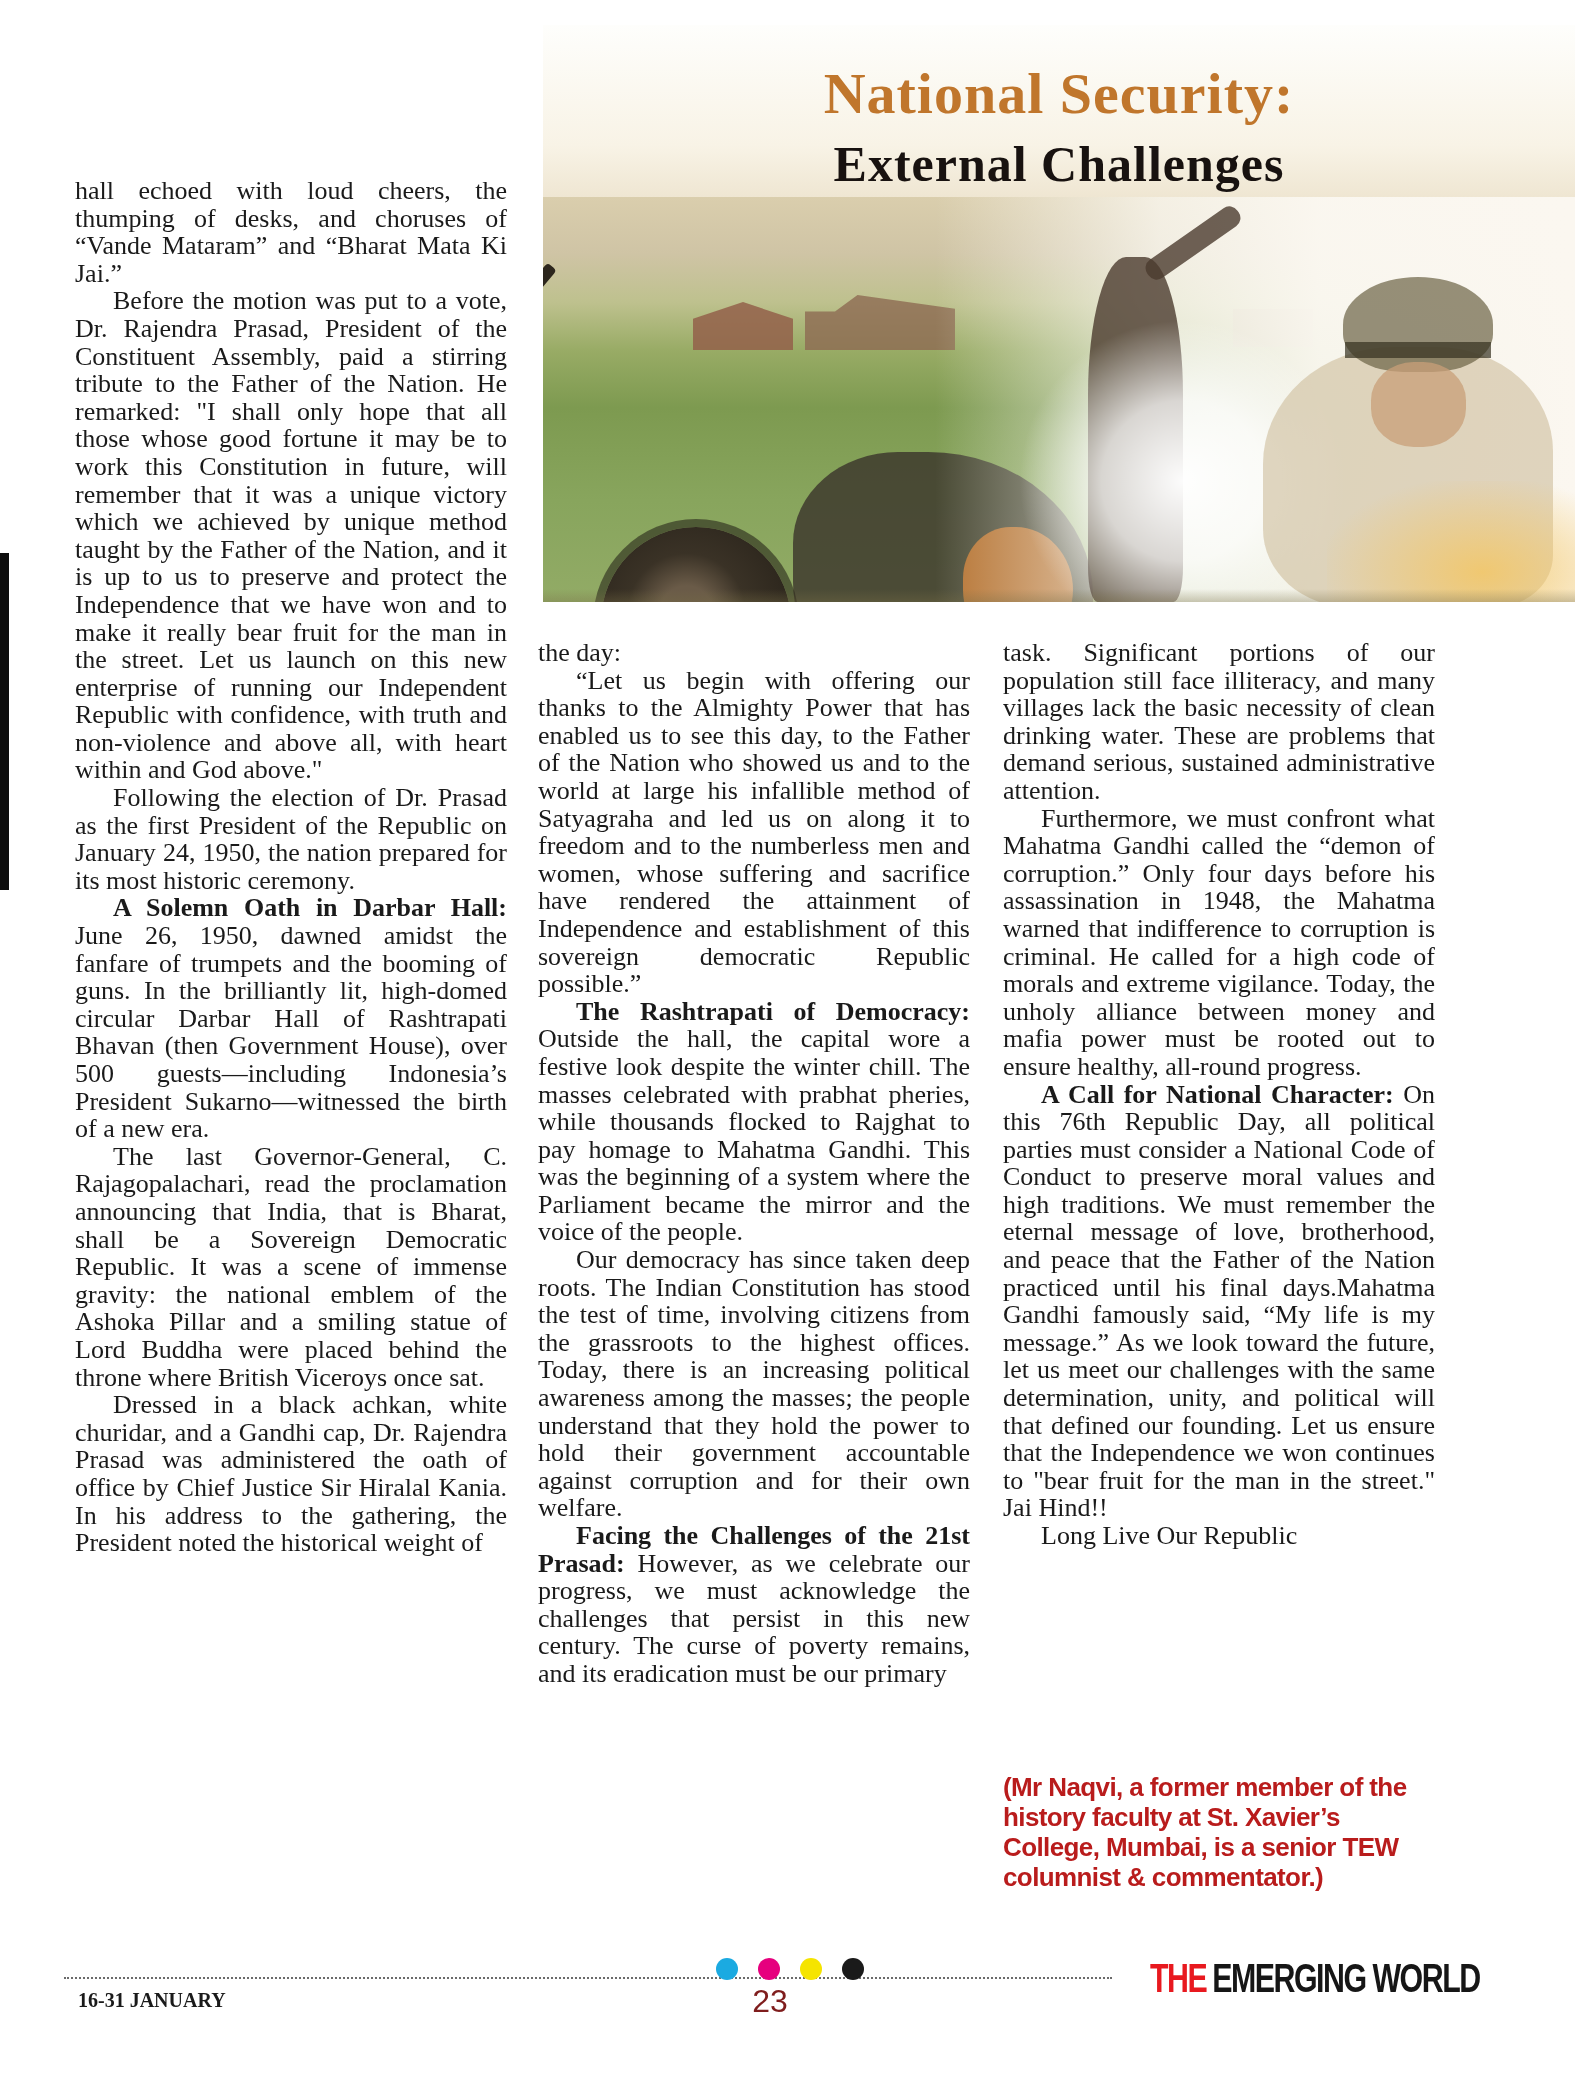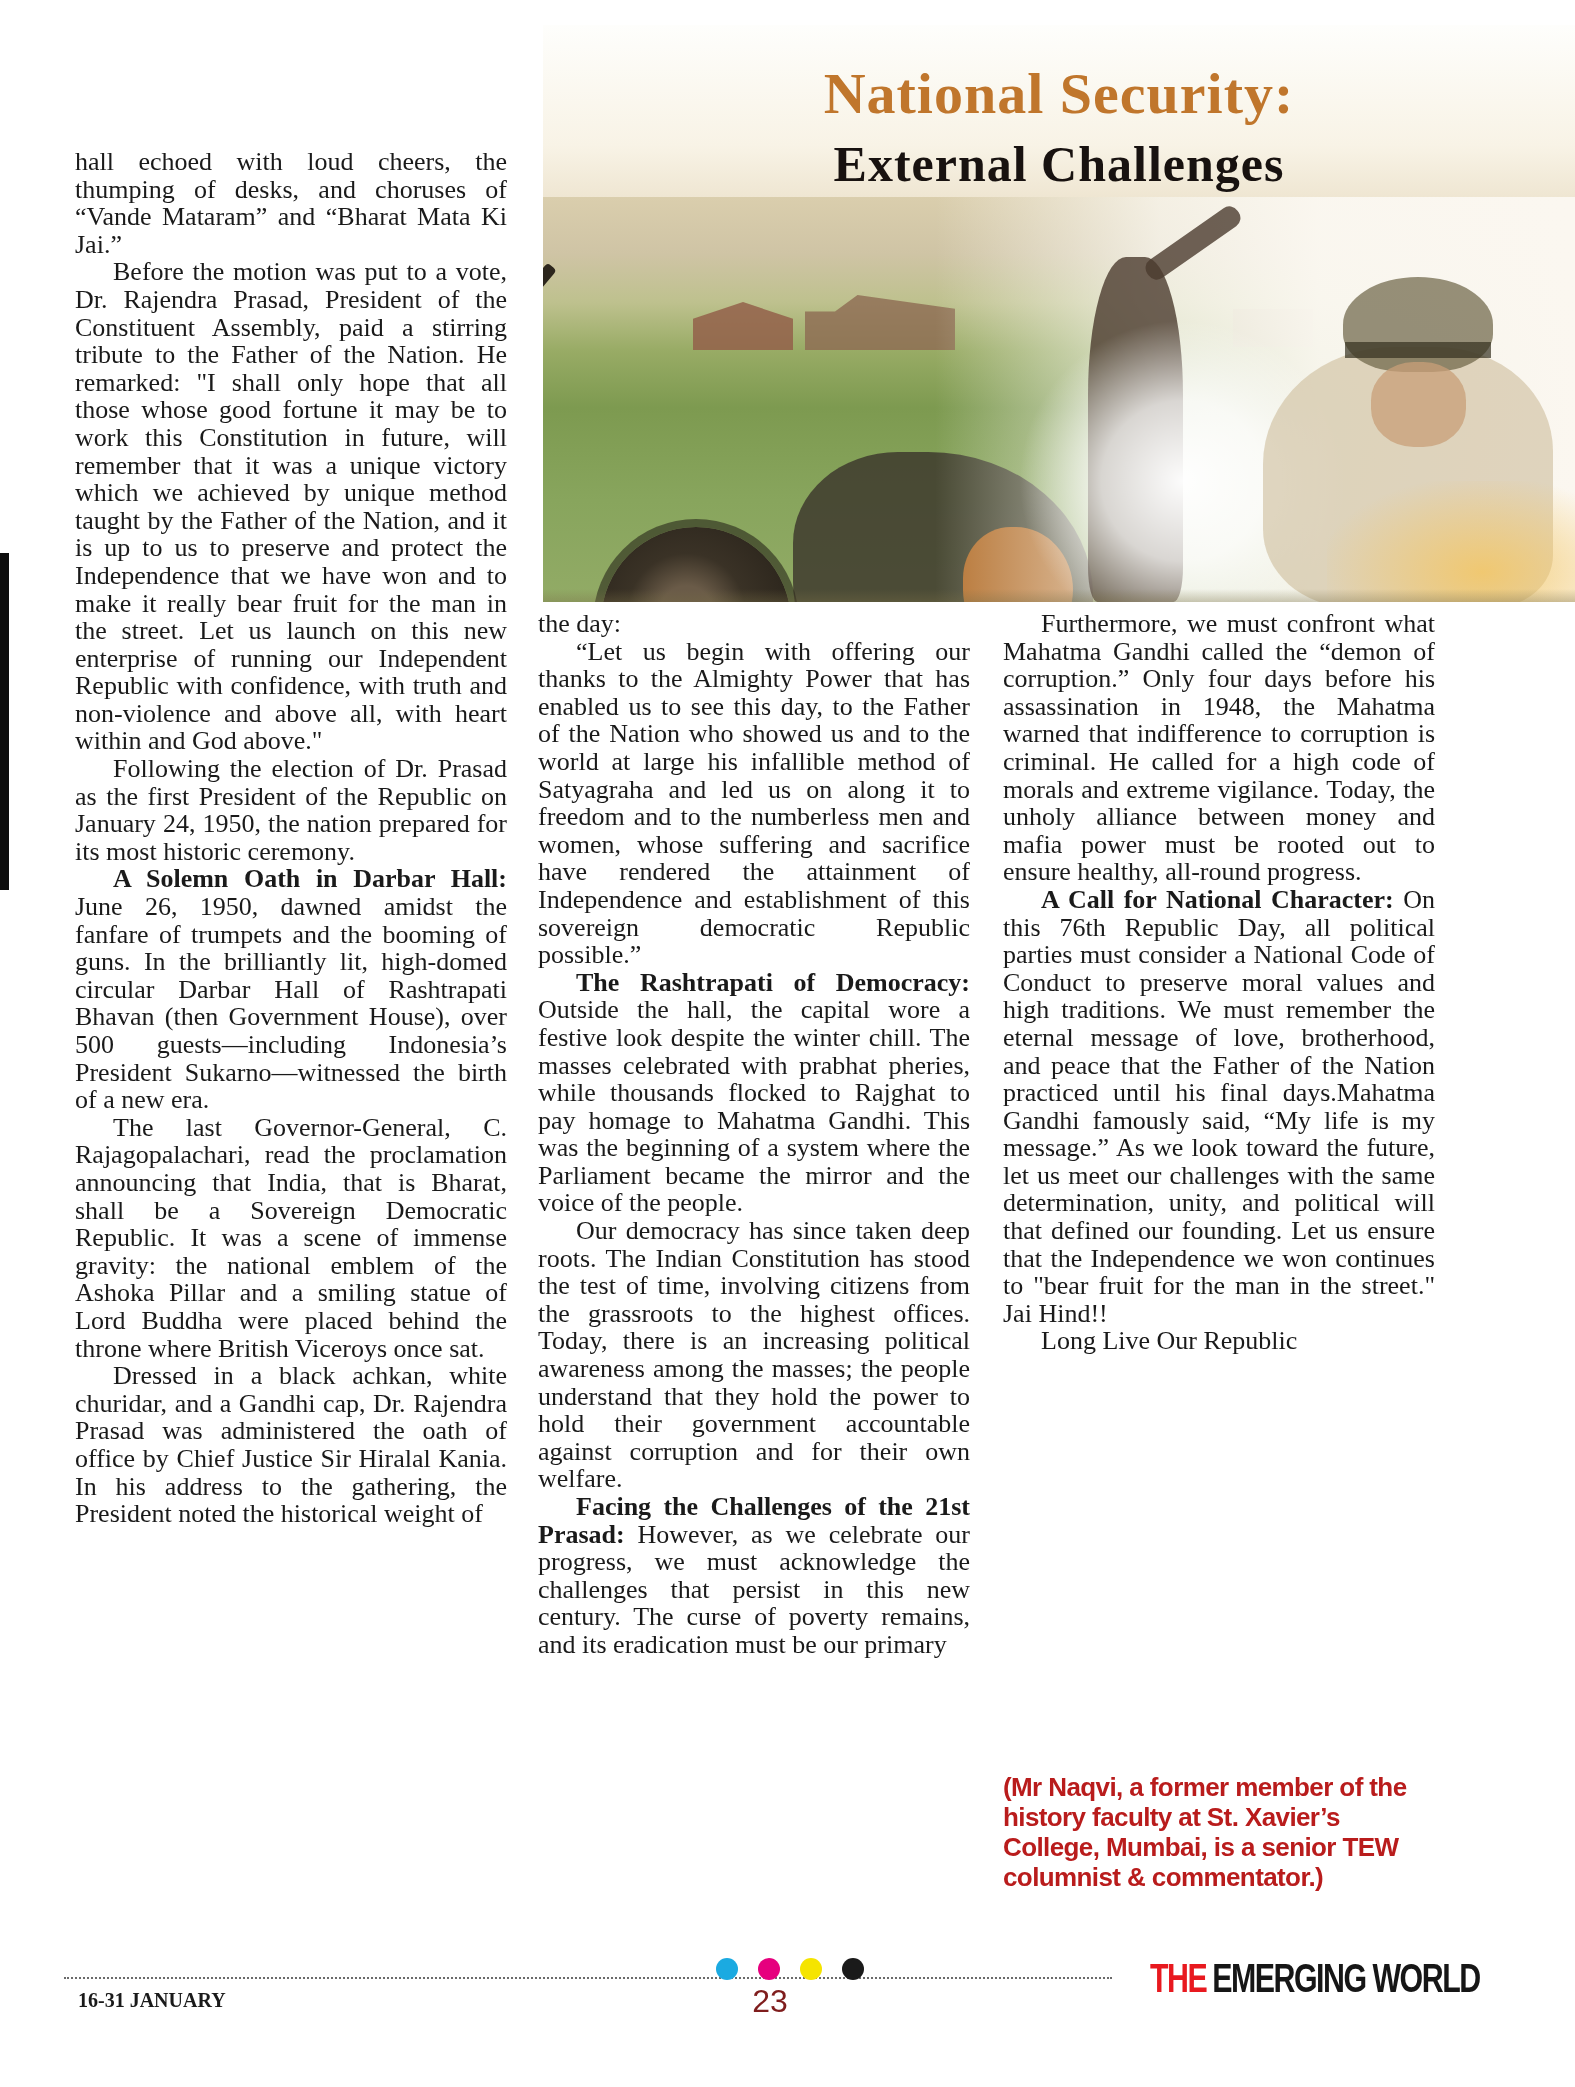--- a/index.html
+++ b/index.html
@@ -47,21 +47,21 @@
                transform:rotate(-35deg);border-radius:10px;}
   .soldier-right-body{left:720px;top:150px;width:290px;height:260px;background:#cdbd9b;opacity:.6;
                       border-radius:45% 40% 20% 30%;}
   .soldier-right-helmet{left:800px;top:80px;width:150px;height:95px;background:#6b6244;opacity:.7;
                         border-radius:50% 50% 40% 40%;}
   .helmet-band{left:802px;top:145px;width:146px;height:16px;background:#35301f;opacity:.7;}
   .soldier-face{left:828px;top:165px;width:95px;height:85px;background:#c89f78;opacity:.75;border-radius:45%;}
   .photo-bottom{left:0;top:392px;width:100%;height:13px;background:linear-gradient(rgba(90,80,50,.0),rgba(120,110,70,.35));}
 
   
-  .col{position:absolute;width:432px;font-size:26px;line-height:27.6px;text-align:justify;}
+  .col{position:absolute;width:432px;font-size:26px;line-height:27.6px;text-align:justify;margin-top:29px;}
   .col p{margin:0;text-indent:38px;}
   .col p.noindent{text-indent:0;}
   .col b{font-weight:bold;}
   .col1{left:75px;top:148px;}
   .col2{left:538px;top:610px;}
   .col3{left:1003px;top:610px;}
   .slogan{text-align:left;}
   .credit{position:absolute;left:1003px;top:1772px;width:412px;
           font-family:"Liberation Sans", sans-serif;font-weight:bold;font-size:26px;
           line-height:30px;color:#b91c1c;letter-spacing:-0.6px;text-align:left;}
@@ -124,20 +124,21 @@
 
   <div class="col col2">
     <p class="noindent">the day:</p>
     <p>“Let us begin with offering our thanks to the Almighty Power that has enabled us to see this day, to the Father of the Nation who showed us and to the world at large his infallible method of Satyagraha and led us on along it to freedom and to the numberless men and women, whose suffering and sacrifice have rendered the attainment of Independence and establishment of this sovereign democratic Republic possible.”</p>
     <p><b>The Rashtrapati of Democracy:</b><span> Outside the hall, the capital wore a festive look despite the winter chill. The masses celebrated with prabhat pheries, while thousands flocked to Rajghat to pay homage to Mahatma Gandhi. This was the beginning of a system where the Parliament became the mirror and the voice of the people.</span></p>
     <p>Our democracy has since taken deep roots. The Indian Constitution has stood the test of time, involving citizens from the grassroots to the highest offices. Today, there is an increasing political awareness among the masses; the people understand that they hold the power to hold their government accountable against corruption and for their own welfare.</p>
     <p><b>Facing the Challenges of the 21st Prasad:</b><span> However, as we celebrate our progress, we must acknowledge the challenges that persist in this new century. The curse of poverty remains, and its eradication must be our primary</span></p>
   </div>
 
   <div class="col col3">
+    <p class="noindent">task. Significant portions of our population still face illiteracy, and many villages lack the basic necessity of clean drinking water. These are problems that demand serious, sustained administrative attention.</p>
     <p>Furthermore, we must confront what Mahatma Gandhi called the “demon of corruption.” Only four days before his assassination in 1948, the Mahatma warned that indifference to corruption is criminal. He called for a high code of morals and extreme vigilance. Today, the unholy alliance between money and mafia power must be rooted out to ensure healthy, all-round progress.</p>
     <p><b>A Call for National Character:</b><span> On this 76th Republic Day, all political parties must consider a National Code of Conduct to preserve moral values and high traditions. We must remember the eternal message of love, brotherhood, and peace that the Father of the Nation practiced until his final days.Mahatma Gandhi famously said, “My life is my message.” As we look toward the future, let us meet our challenges with the same determination, unity, and political will that defined our founding. Let us ensure that the Independence we won continues to "bear fruit for the man in the street." Jai Hind!!</span></p>
     <p class="slogan">Long Live Our Republic</p>
   </div>
 
   <div class="credit">(Mr Naqvi, a former member of the history faculty at St. Xavier’s College, Mumbai, is a senior TEW columnist &amp; commentator.)</div>
 
   <div class="foot-rule"></div>
   <div class="reg-dot" style="left: 716px; background-color: rgb(27, 170, 225);"></div>
   <div class="reg-dot" style="left: 758px; background-color: rgb(230, 0, 126);"></div>

